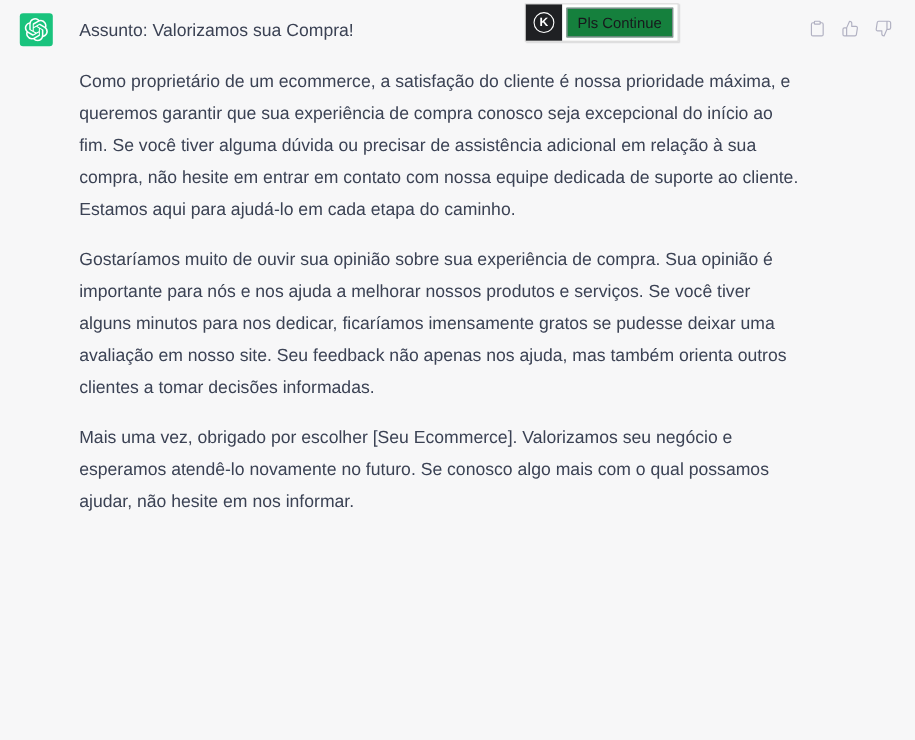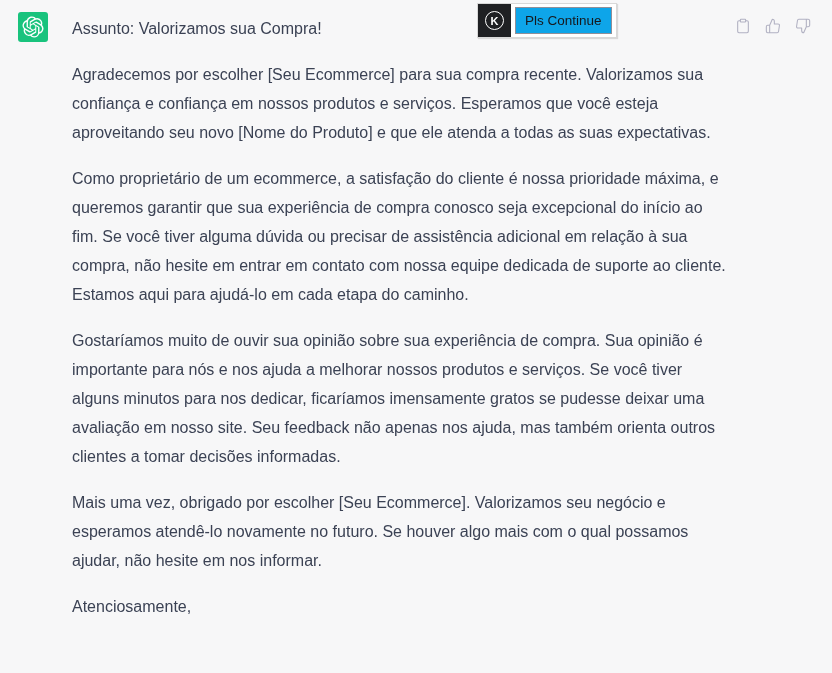--- a/index.html
+++ b/index.html
@@ -45,43 +45,41 @@
     width:33px; background:var(--badge-bg);
     display:flex; align-items:center; justify-content:center;
   }
   .k-circle{
     width:19px; height:19px; border:1.5px solid #fff; border-radius:50%;
     color:#fff; font-size:11px; font-weight:700;
     display:flex; align-items:center; justify-content:center;
   }
   .continue-btn{
     margin:3px 4px 3px 4px; padding:0 9px;
-    background:#0ea5e9; border:1px solid var(--btn-border);
+    background:#15803d; border:1px solid var(--btn-border);
     font-family:inherit; font-size:13.5px; color:#17181c; cursor:pointer;
     display:flex; align-items:center;
   }
 </style>
 </head>
 <body>
 
 <div class="message-row">
 
   <div class="avatar">
     <svg viewBox="-0.5 -0.5 25 25" xmlns="http://www.w3.org/2000/svg">
       <path d="M22.2819 9.8211a5.9847 5.9847 0 0 0-.5157-4.9108 6.0462 6.0462 0 0 0-6.5098-2.9A6.0651 6.0651 0 0 0 4.9807 4.1818a5.9847 5.9847 0 0 0-3.9977 2.9 6.0462 6.0462 0 0 0 .7427 7.0966 5.98 5.98 0 0 0 .511 4.9107 6.051 6.051 0 0 0 6.5146 2.9001A5.9847 5.9847 0 0 0 13.2599 24a6.0557 6.0557 0 0 0 5.7718-4.2058 5.9894 5.9894 0 0 0 3.9977-2.9001 6.0557 6.0557 0 0 0-.7475-7.073zM13.2599 22.4301a4.4755 4.4755 0 0 1-2.8764-1.0408l.1419-.0804 4.7783-2.7582a.7948.7948 0 0 0 .3927-.6813v-6.7369l2.02 1.1686a.071.071 0 0 1 .038.0615v5.5826a4.504 4.504 0 0 1-4.4945 4.4849zm-9.6607-4.1254a4.4708 4.4708 0 0 1-.5346-3.0137l.142.0852 4.783 2.7582a.7712.7712 0 0 0 .7806 0l5.8428-3.3685v2.3324a.0804.0804 0 0 1-.0332.0615L9.74 19.9502a4.4992 4.4992 0 0 1-6.1408-1.6464zM2.3408 7.8956a4.485 4.485 0 0 1 2.3655-1.9728V11.6a.7664.7664 0 0 0 .3879.6765l5.8144 3.3543-2.0201 1.1685a.0757.0757 0 0 1-.071 0l-4.8303-2.7865A4.504 4.504 0 0 1 2.3408 7.8956zm16.5963 3.8558L13.1038 8.364 15.1192 7.2a.0757.0757 0 0 1 .071 0l4.8303 2.7913a4.4944 4.4944 0 0 1-.6765 8.1042v-5.6772a.79.79 0 0 0-.407-.667zm2.0107-3.0231l-.142-.0852-4.7735-2.7818a.7759.7759 0 0 0-.7854 0L9.409 9.2297V6.8974a.0662.0662 0 0 1 .0284-.0615l4.8303-2.7866a4.4992 4.4992 0 0 1 6.6802 4.66zM8.3065 12.863l-2.02-1.1638a.0804.0804 0 0 1-.038-.0567V6.0742a4.4992 4.4992 0 0 1 7.3757-3.4537l-.142.0805L8.704 5.459a.7948.7948 0 0 0-.3927.6813zm1.0976-2.3654l2.602-1.4998 2.6069 1.4998v2.9994l-2.5974 1.4997-2.6067-1.4997z"></path>
     </svg>
   </div>
 
   <div class="content">
       <p>Assunto: Valorizamos sua Compra!</p>
-      <p>Agradecemos por escolher [Seu Ecommerce] para sua compra recente. Valorizamos sua confiança e confiança em nossos produtos e serviços. Esperamos que você esteja aproveitando seu novo [Nome do Produto] e que ele atenda a todas as suas expectativas.</p>
       <p>Como proprietário de um ecommerce, a satisfação do cliente é nossa prioridade máxima, e queremos garantir que sua experiência de compra conosco seja excepcional do início ao fim. Se você tiver alguma dúvida ou precisar de assistência adicional em relação à sua compra, não hesite em entrar em contato com nossa equipe dedicada de suporte ao cliente. Estamos aqui para ajudá-lo em cada etapa do caminho.</p>
       <p>Gostaríamos muito de ouvir sua opinião sobre sua experiência de compra. Sua opinião é importante para nós e nos ajuda a melhorar nossos produtos e serviços. Se você tiver alguns minutos para nos dedicar, ficaríamos imensamente gratos se pudesse deixar uma avaliação em nosso site. Seu feedback não apenas nos ajuda, mas também orienta outros clientes a tomar decisões informadas.</p>
-      <p>Mais uma vez, obrigado por escolher [Seu Ecommerce]. Valorizamos seu negócio e esperamos atendê-lo novamente no futuro. Se houver algo mais com o qual possamos ajudar, não hesite em nos informar.</p>
-      <p>Atenciosamente,</p>
+      <p>Mais uma vez, obrigado por escolher [Seu Ecommerce]. Valorizamos seu negócio e esperamos atendê-lo novamente no futuro. Se conosco algo mais com o qual possamos ajudar, não hesite em nos informar.</p>
     </div>
 
   <div class="actions">
     <button class="action-btn">
       <svg viewBox="0 0 24 24">
         <path d="M16 4h2a2 2 0 0 1 2 2v14a2 2 0 0 1-2 2H6a2 2 0 0 1-2-2V6a2 2 0 0 1 2-2h2"></path>
         <rect x="8" y="2" width="8" height="4" rx="1" ry="1"></rect>
       </svg>
     </button>
     <button class="action-btn">

